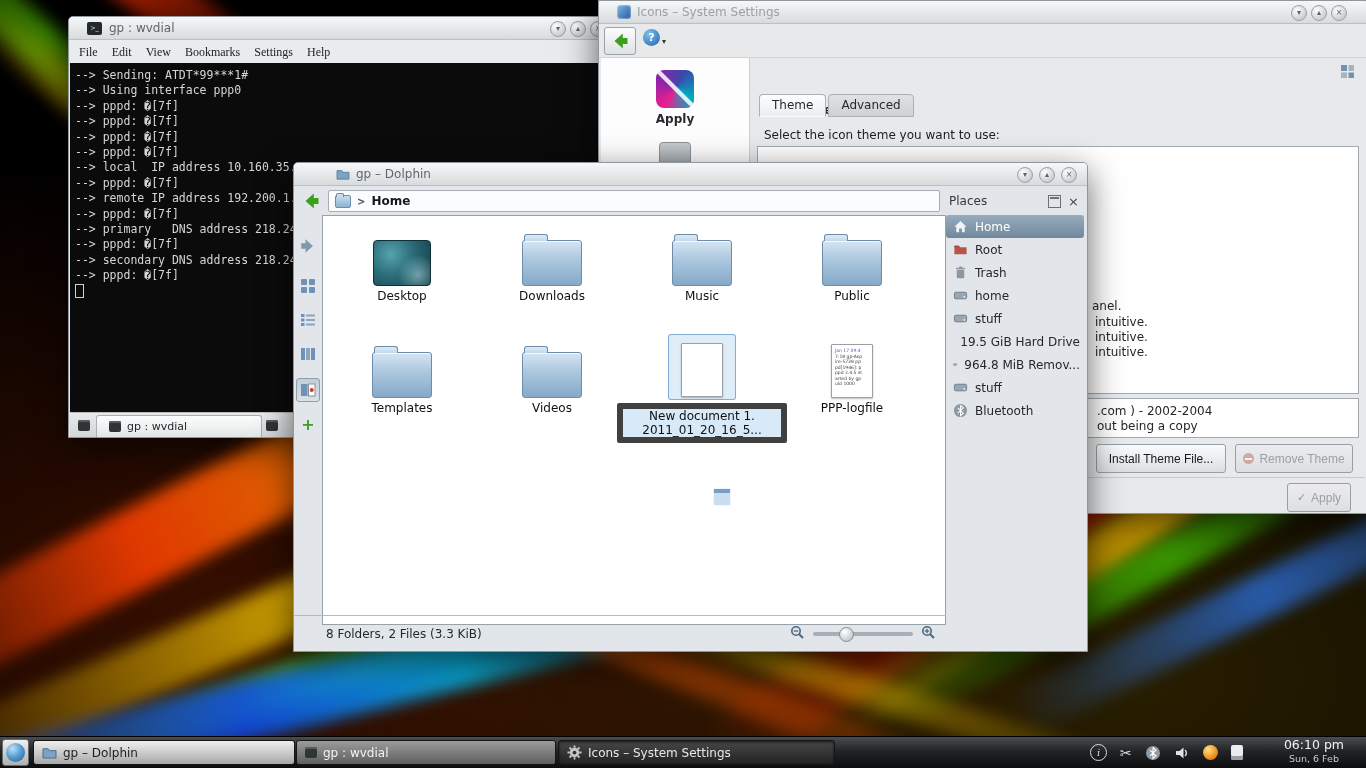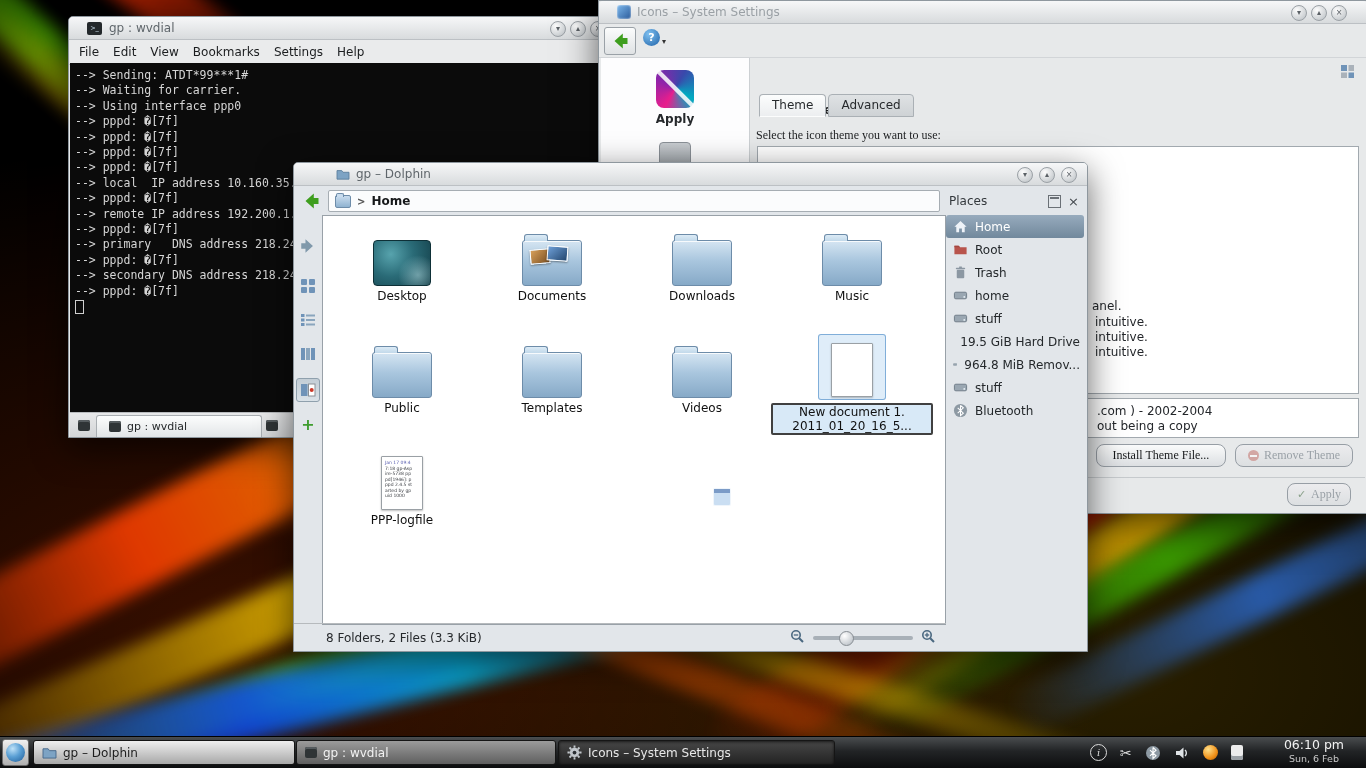--- a/index.html
+++ b/index.html
@@ -21,21 +21,21 @@
     background:radial-gradient(circle at 35% 30%,#fdfdfd,#cdd1d4 70%,#b0b6bb);
     font-size:8px;line-height:1;display:flex;align-items:center;justify-content:center;}
   
   .term-win{left:68px;top:16px;width:545px;height:420px;z-index:10;}
   .term-win .winbtns{right:8px;}
   .term-appicon{width:15px;height:13px;background:#23282b;border-radius:2px;color:#cfe3f0;
     font-size:6.5px;display:flex;align-items:center;justify-content:center;margin-right:7px;}
   .term-appicon i{font-style:normal;}
   .menubar{height:24px;background:#eaebec;border-bottom:1px solid #c7cacd;display:flex;
     align-items:center;gap:14px;padding-left:10px;font-size:12px;color:#1b1d1f;}
-  .mi{cursor:default;}
+  .mi{cursor:default;font-family:Liberation Serif, serif;}
   .termscr{position:absolute;top:46px;left:1px;right:1px;bottom:24px;background:#0b0b0b;
     padding:5px 0 0 5px;font-family:"DejaVu Sans Mono",monospace;font-size:11.5px;
     line-height:15.4px;color:#d6d6d6;overflow:hidden;}
   .tl{white-space:pre;}
   .cursor{display:inline-block;width:7px;height:12px;border:1px solid #cfcfcf;vertical-align:middle;}
   .tabbar{position:absolute;left:1px;right:1px;bottom:0;height:24px;
     background:linear-gradient(#e8e9ea,#d3d5d7);border-top:1px solid #b9bcbf;
     display:flex;align-items:flex-end;padding-left:4px;}
   .tbbtn{width:18px;height:18px;margin:0 1px 3px 1px;display:flex;align-items:center;justify-content:center;}
   .mini-term{width:12px;height:11px;background:#2f3436;border-radius:2px;
@@ -65,29 +65,29 @@
   .side-label{font-size:12px;font-weight:bold;color:#26292c;margin-top:4px;}
   .gray-icon{width:30px;height:24px;margin-top:16px;border-radius:4px;border:1px solid #8a9096;
     background:linear-gradient(#c8ccd0,#9aa0a5);}
   .set-content{position:absolute;left:152px;top:57px;right:2px;bottom:0;}
   .set-heading{position:absolute;left:8px;top:8px;font-weight:bold;font-size:12.5px;color:#17191b;margin-top:36px;}
   .ovicon{position:absolute;right:10px;top:6px;}
   .tabs{position:absolute;left:8px;top:36px;display:flex;}
   .tab{padding:3px 12px 4px;font-size:12px;color:#26292c;border:1px solid #aab0b5;margin-right:2px;
     background:linear-gradient(#dfe2e4,#ced2d5);border-radius:4px 4px 0 0;}
   .tab.active{background:linear-gradient(#fcfdfd,#eceef0);border-bottom-color:#fcfdfd;}
-  .set-select{position:absolute;left:5px;top:70px;font-size:12px;color:#1c1e20;font-family:Liberation Serif, serif;}
+  .set-select{position:absolute;left:13px;top:70px;font-size:12px;color:#1c1e20;}
   .list-frame{position:absolute;left:6px;top:88px;width:600px;height:246px;background:#fff;border:1px solid #a2a9af;}
   .frag{position:absolute;font-size:12px;color:#23262a;white-space:nowrap;}
   .f0{left:334px;top:152px}.f1{left:337px;top:168px}.f2{left:337px;top:183px}.f3{left:337px;top:198px}
   .desc-frame{position:absolute;left:6px;top:340px;width:600px;height:38px;background:#fff;border:1px solid #a2a9af;}
   .d0{left:339px;top:5px}.d1{left:339px;top:20px}
-  .kbtn{position:absolute;height:23px;border:1px solid #979ea5;border-radius:8px;font-size:12px;
+  .kbtn{position:absolute;height:29px;border:1px solid #979ea5;border-radius:3px;font-size:12px;
     color:#17191b;background:linear-gradient(#fafbfb,#dcdfe2);display:flex;align-items:center;
-    justify-content:center;gap:5px;font-family:Liberation Serif, serif;}
+    justify-content:center;gap:5px;font-family:Liberation Sans, sans-serif;}
   .kbtn.disabled{color:#9aa1a7;background:linear-gradient(#ececee,#dcdfe1);}
   .install{left:345px;top:386px;width:130px;}
   .remove{left:484px;top:386px;width:118px;}
   .rmicon{width:11px;height:11px;border-radius:50%;background:#c4736d;opacity:.55;position:relative;}
   .rmicon::after{content:"";position:absolute;left:2px;top:4.5px;width:7px;height:2px;background:#fff;}
   .bottom-strip{position:absolute;left:0;right:0;bottom:0;height:35px;border-top:1px solid #c6cacd;}
   .apply{right:14px;top:5px;width:64px;}
   .chk{color:#8aa08a;font-size:11px;}
   
   .dol-win{left:293px;top:162px;width:793px;height:488px;z-index:30;background:#e2e6ea;}
@@ -117,21 +117,21 @@
   .tool.pressed{background:linear-gradient(#c3cdd5,#dae2e8);border:1px solid #8fa0ad;border-radius:3px;}
   .tool-plus{color:#3f9d2f;font-weight:bold;font-size:16px;}
   .dol-view{position:absolute;left:28px;top:52px;width:622px;height:408px;background:#fff;
     border:1px solid #99a1a8;overflow:hidden;}
   .grid{position:absolute;left:4px;top:6px;display:grid;grid-template-columns:repeat(4,150px);grid-auto-rows:112px;}
   .cell{display:flex;flex-direction:column;align-items:center;}
   .ibox{height:64px;display:flex;align-items:flex-end;justify-content:center;margin-bottom:3px;}
   .selbox{background:rgba(164,203,239,.35);border:1px solid rgba(96,152,206,.75);border-radius:3px;
     padding:2px 12px;height:60px;}
   .ilabel{font-size:12px;color:#101010;text-align:center;line-height:14px;}
-  .sel-label{background:#d8e9f7;border:2px solid #404040;border-radius:2px;padding:0 19px;text-align:center;}
+  .sel-label{background:#d8e9f7;border:6px solid #404040;border-radius:2px;padding:0 19px;text-align:center;}
   .folder{position:relative;width:58px;height:44px;border:1px solid #6d8ca9;border-radius:3px;
     background:linear-gradient(180deg,#d5e5f2,#a9c6de 45%,#86a9c7);
     box-shadow:inset 0 1px 0 rgba(255,255,255,.8);}
   .folder::before{content:"";position:absolute;top:-7px;left:1px;width:22px;height:6px;
     background:linear-gradient(#dcebf6,#c2d9ea);border:1px solid #6d8ca9;border-bottom:none;
     border-radius:3px 3px 0 0;}
   .icon-desktop{width:56px;height:44px;border-radius:4px;border:1px solid #0e3037;position:relative;overflow:hidden;
     background:radial-gradient(circle at 30% 30%,#57a3ad,#2a6b77 45%,#123c46);}
   .icon-desktop::after{content:"";position:absolute;right:-8px;bottom:-10px;width:40px;height:40px;
     border-radius:50%;background:radial-gradient(circle,rgba(191,231,236,.5),rgba(191,231,236,.08) 60%,transparent 70%);}
@@ -145,21 +145,21 @@
   .page.preview{padding:3px 2px 0 3px;overflow:hidden;}
   .pv{font-size:4.5px;line-height:5.5px;color:#3c3f44;white-space:nowrap;}
   .pv:first-child{color:#5a5fb0;}
   .ghost{position:absolute;left:390px;top:272px;width:16px;height:16px;border-radius:2px;
     background:rgba(150,190,230,.5);border:1px solid rgba(255,255,255,.7);}
   .ghost::before{content:"";position:absolute;left:0;top:0;right:0;height:4px;background:rgba(70,110,170,.6);}
   .places{position:absolute;left:652px;top:52px;width:138px;bottom:4px;overflow:hidden;}
   .place{height:23px;display:flex;align-items:center;gap:7px;padding:0 4px 0 7px;font-size:12px;
     color:#24282b;border-radius:3px;white-space:nowrap;overflow:hidden;}
   .place.sel{background:linear-gradient(#97abbd,#71889c);color:#fff;}
-  .dstatus{position:absolute;left:0;width:652px;bottom:0;height:28px;border-top:1px solid #b6babd;
+  .dstatus{position:absolute;left:0;width:652px;bottom:0;height:36px;border-top:1px solid #b6babd;
     display:flex;align-items:center;padding:0 10px;font-size:12px;color:#26292c;box-sizing:border-box;}
   .dsum{margin-left:22px;}
   .spacer{flex:1;}
   .ztrack{width:100px;height:4px;background:#a8b0b7;border-radius:2px;position:relative;margin:0 8px;}
   .zhandle{position:absolute;left:26px;top:-5px;width:13px;height:13px;border-radius:50%;
     border:1px solid #868c92;background:radial-gradient(circle at 35% 30%,#fff,#c8cdd2 70%,#aeb4ba);}
   
   .taskbar{position:absolute;left:0;right:0;bottom:0;height:31px;z-index:40;
     background:linear-gradient(#4a4d4f,#222426 45%,#0c0d0e);border-top:1px solid #000;}
   .kicker{position:absolute;left:2px;top:2px;width:27px;height:27px;border-radius:3px;
@@ -222,21 +222,20 @@
   <div class="menubar">
     <span class="mi">File</span>
     <span class="mi">Edit</span>
     <span class="mi">View</span>
     <span class="mi">Bookmarks</span>
     <span class="mi">Settings</span>
     <span class="mi">Help</span>
   </div>
   <div class="termscr">
     <div class="tl">--&gt; Sending: ATDT*99***1#</div>
-    <div class="tl">--&gt; Waiting for carrier.</div>
     <div class="tl">--&gt; Using interface ppp0</div>
     <div class="tl">--&gt; pppd: �[7f]</div>
     <div class="tl">--&gt; pppd: �[7f]</div>
     <div class="tl">--&gt; pppd: �[7f]</div>
     <div class="tl">--&gt; pppd: �[7f]</div>
     <div class="tl">--&gt; local  IP address 10.160.35.</div>
     <div class="tl">--&gt; pppd: �[7f]</div>
     <div class="tl">--&gt; remote IP address 192.200.1.</div>
     <div class="tl">--&gt; pppd: �[7f]</div>
     <div class="tl">--&gt; primary   DNS address 218.24</div>
@@ -397,29 +396,20 @@
         <span>+</span>
       </span>
   </div>
   <div class="dol-view">
     <div class="grid">
       <div class="cell">
         <div class="ibox">
             <div class="icon-desktop"></div>
           </div>
         <div class="ilabel">Desktop</div>
-      </div>
-      <div class="cell">
-        <div class="ibox">
-            <div class="folder documents">
-              <span class="ph ph-a"></span>
-              <span class="ph ph-b"></span>
-            </div>
-          </div>
-        <div class="ilabel">Documents</div>
       </div>
       <div class="cell">
         <div class="ibox">
             <div class="folder"></div>
           </div>
         <div class="ilabel">Downloads</div>
       </div>
       <div class="cell">
         <div class="ibox">
             <div class="folder"></div>

